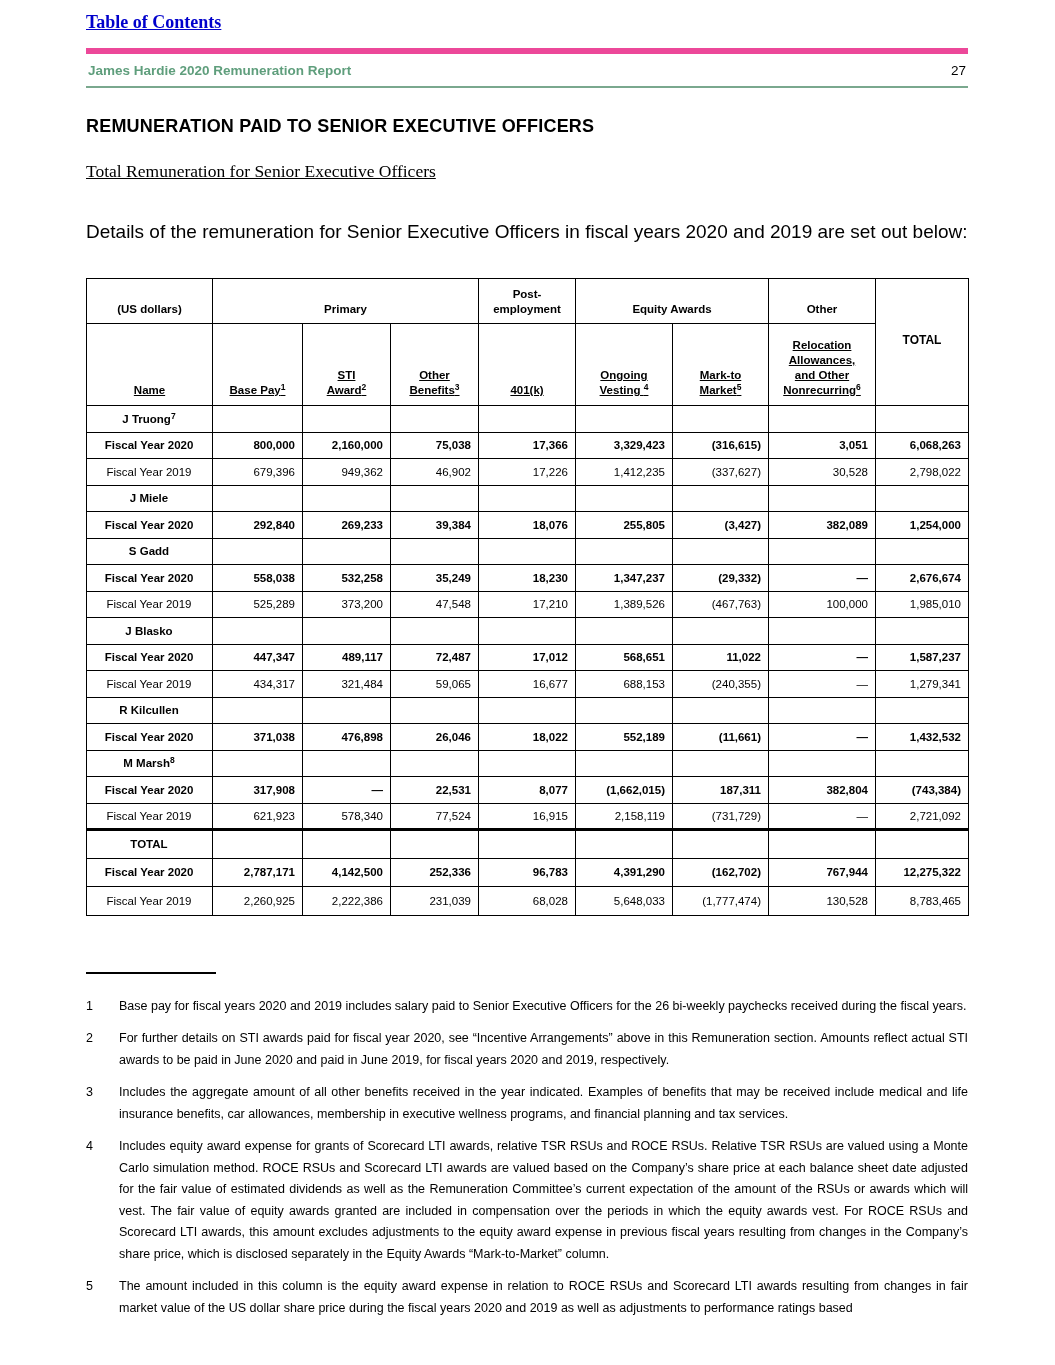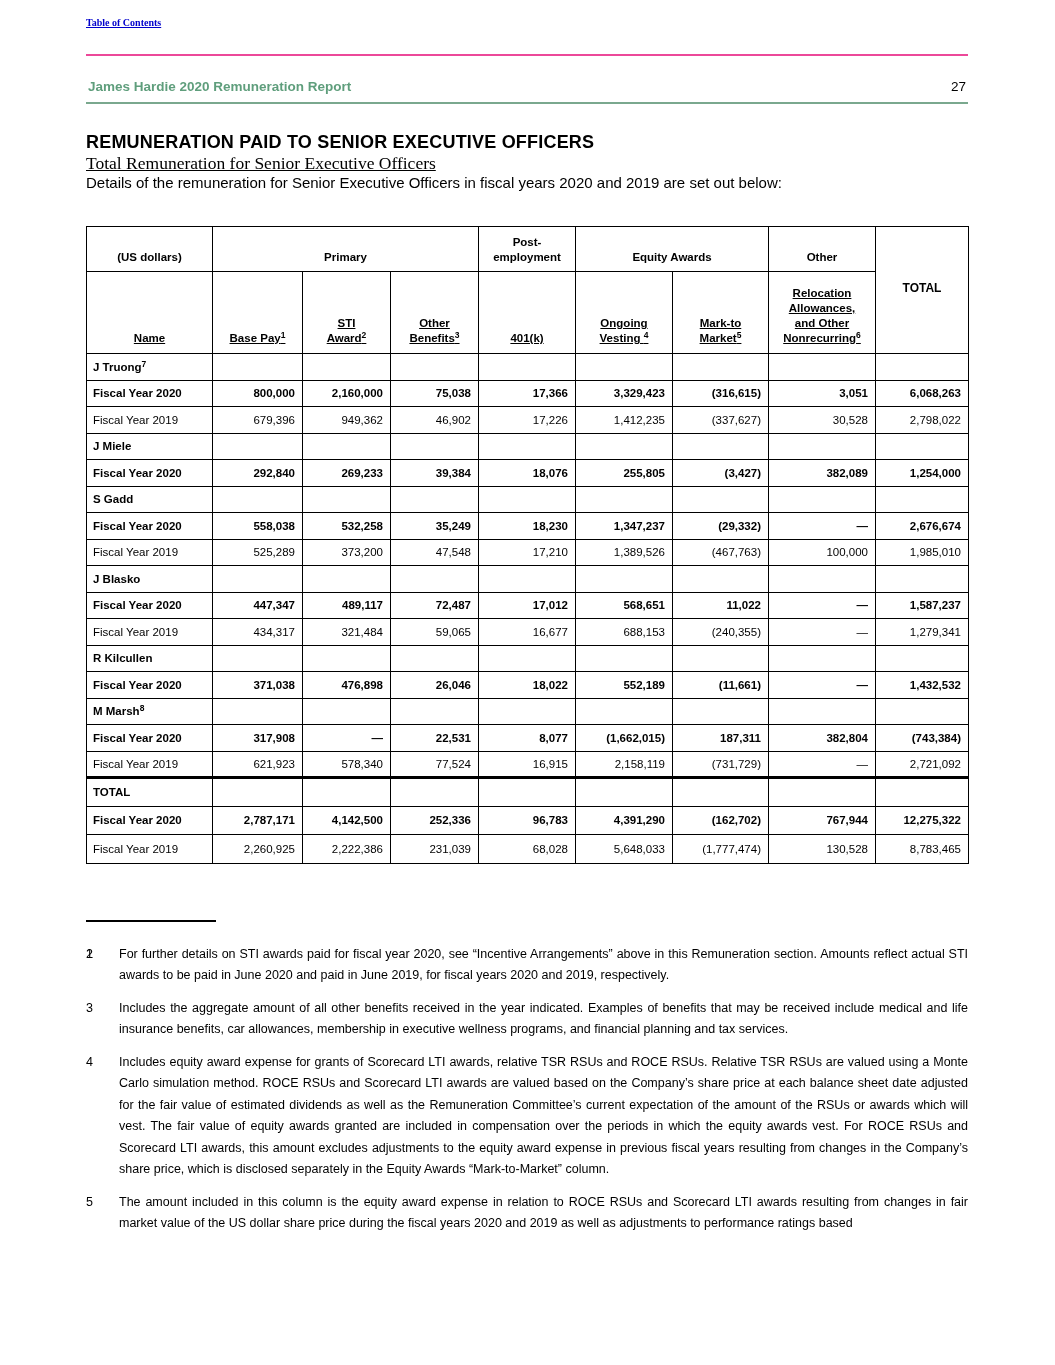--- a/index.html
+++ b/index.html
@@ -10,52 +10,54 @@
     color: #000;
     position: relative;
     overflow: hidden;
   }
   .page { padding: 12px 87px 0 86px; }
 
   .toc-link {
     display: inline-block;
     font-family: "Liberation Serif", serif;
     font-weight: bold;
-    font-size: 10px;
+    font-size: 18px;
     color: #0000cc;
     text-decoration: underline;
-    margin-bottom: 26px;
+    margin-bottom: 15px;
   }
 
   .header-band {
-    border-top: 2px solid #ec4899;
+    border-top: 6px solid #ec4899;
     border-bottom: 2px solid #7aa88e;
-    padding: 23px 2px 8px 2px;
+    padding: 9px 2px 8px 2px;
     display: flex;
     justify-content: space-between;
     align-items: center;
     gap: 35px;
   }
   .header-band .report-title { color: #5f9e7c; font-weight: bold; font-size: 13.5px; }
   .header-band .page-number  { color: #000000; font-size: 13.5px; }
 
   .h1 {
     margin-top: 28px;
     font-size: 18px;
     font-weight: bold;
     letter-spacing: 0.2px;
   }
   .h2 {
+    margin-top: 24px;
     font-family: "Liberation Serif", serif;
     font-size: 17.5px;
     font-weight: normal;
     text-decoration: underline;
   }
   .intro {
-    font-size: 15px;
+    margin-top: 39px;
+    font-size: 19px;
   }
 
   table.remu {
     margin-top: 35px;
     width: 100%;
     border-collapse: collapse;
     table-layout: fixed;
     font-size: 11.5px;
   }
   table.remu th, table.remu td {
@@ -68,21 +70,21 @@
     padding: 3px 4px 6px 4px;
     line-height: 15px;
   }
   thead tr.group-row th { height: 45px; }
   thead tr.col-row th   { height: 82px; text-decoration: underline; }
   thead th .hdr-text { white-space: pre-line; }
   thead th.total-h { vertical-align: middle; font-size: 12px; }
   sup { font-size: 8.5px; vertical-align: baseline; position: relative; top: -4px; }
 
   tbody td { height: 26.5px; vertical-align: middle; padding: 2px 7px; }
-  tbody td.col-label { text-align: left; padding-left: 6px; white-space: nowrap; }
+  tbody td.col-label { text-align: center; padding-left: 6px; white-space: nowrap; }
   tbody td.col-value { text-align: right; white-space: nowrap; }
   tbody tr.row-name td, tbody tr.row-fy-bold td { font-weight: bold; }
   tbody tr.total-start td { border-top: 3px solid #000; }
   tbody tr.in-total td { height: 28.5px; }
 
   .fn-rule {
     margin-top: 56px;
     width: 130px;
     border-top: 2px solid #000;
   }
@@ -364,20 +366,20 @@
           <td class="col-value">(1,777,474)</td>
           <td class="col-value">130,528</td>
           <td class="col-value">8,783,465</td>
         </tr>
       </tbody>
   </table>
 
   <div class="fn-rule"></div>
 
   <div class="footnotes">
-      <div class="footnote"><span class="fn-num">1</span></div>
+      <div class="footnote"><span class="fn-num">1</span><span>Base pay for fiscal years 2020 and 2019 includes salary paid to Senior Executive Officers for the 26 bi-weekly paychecks received during the fiscal years.</span></div>
       <div class="footnote"><span class="fn-num">2</span><span>For further details on STI awards paid for fiscal year 2020, see “Incentive Arrangements” above in this Remuneration section. Amounts reflect actual STI awards to be paid in June 2020 and paid in June 2019, for fiscal years 2020 and 2019, respectively.</span></div>
       <div class="footnote"><span class="fn-num">3</span><span>Includes the aggregate amount of all other benefits received in the year indicated. Examples of benefits that may be received include medical and life insurance benefits, car allowances, membership in executive wellness programs, and financial planning and tax services.</span></div>
       <div class="footnote"><span class="fn-num">4</span><span>Includes equity award expense for grants of Scorecard LTI awards, relative TSR RSUs and ROCE RSUs. Relative TSR RSUs are valued using a Monte Carlo simulation method. ROCE RSUs and Scorecard LTI awards are valued based on the Company’s share price at each balance sheet date adjusted for the fair value of estimated dividends as well as the Remuneration Committee’s current expectation of the amount of the RSUs or awards which will vest. The fair value of equity awards granted are included in compensation over the periods in which the equity awards vest. For ROCE RSUs and Scorecard LTI awards, this amount excludes adjustments to the equity award expense in previous fiscal years resulting from changes in the Company’s share price, which is disclosed separately in the Equity Awards “Mark-to-Market” column.</span></div>
       <div class="footnote"><span class="fn-num">5</span><span>The amount included in this column is the equity award expense in relation to ROCE RSUs and Scorecard LTI awards resulting from changes in fair market value of the US dollar share price during the fiscal years 2020 and 2019 as well as adjustments to performance ratings based</span></div>
     </div>
 
 </div>
 
 </body></html>

